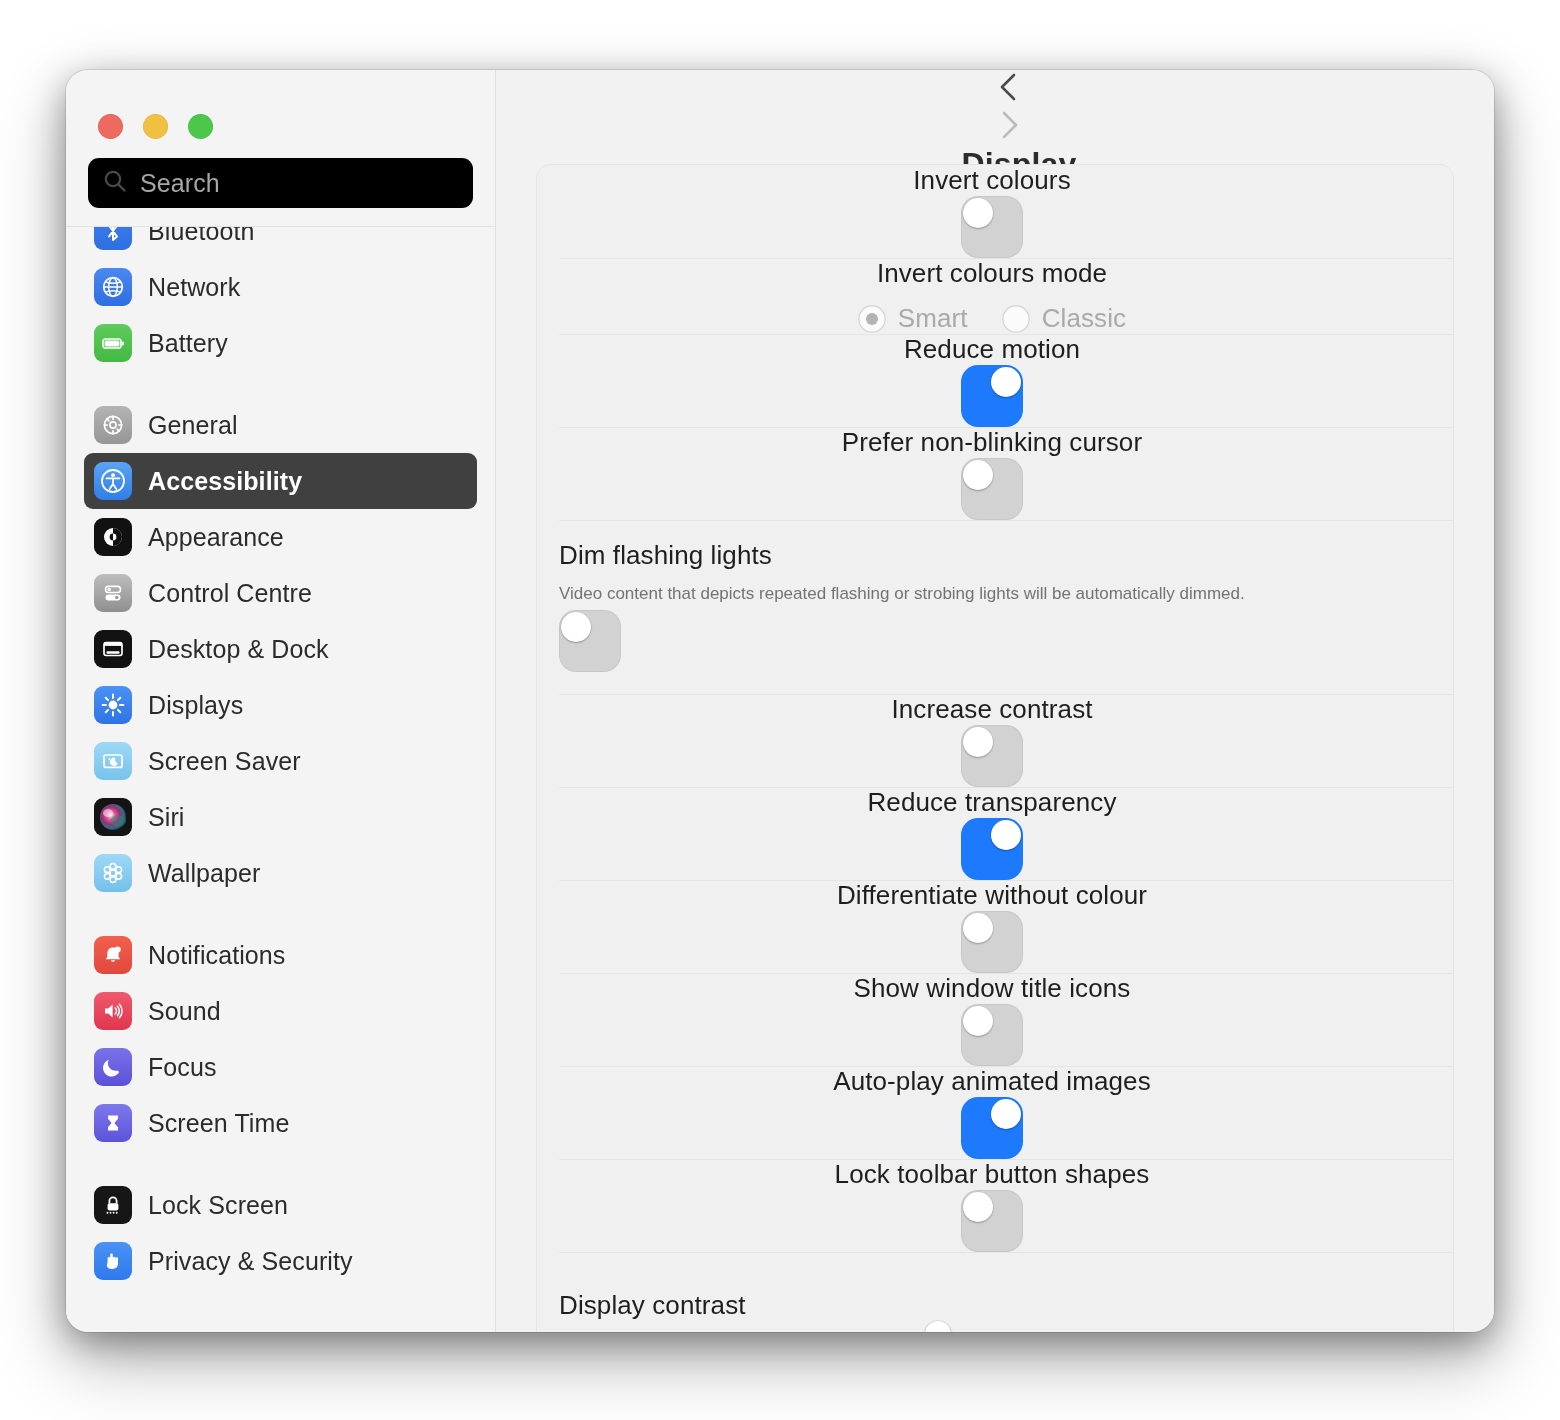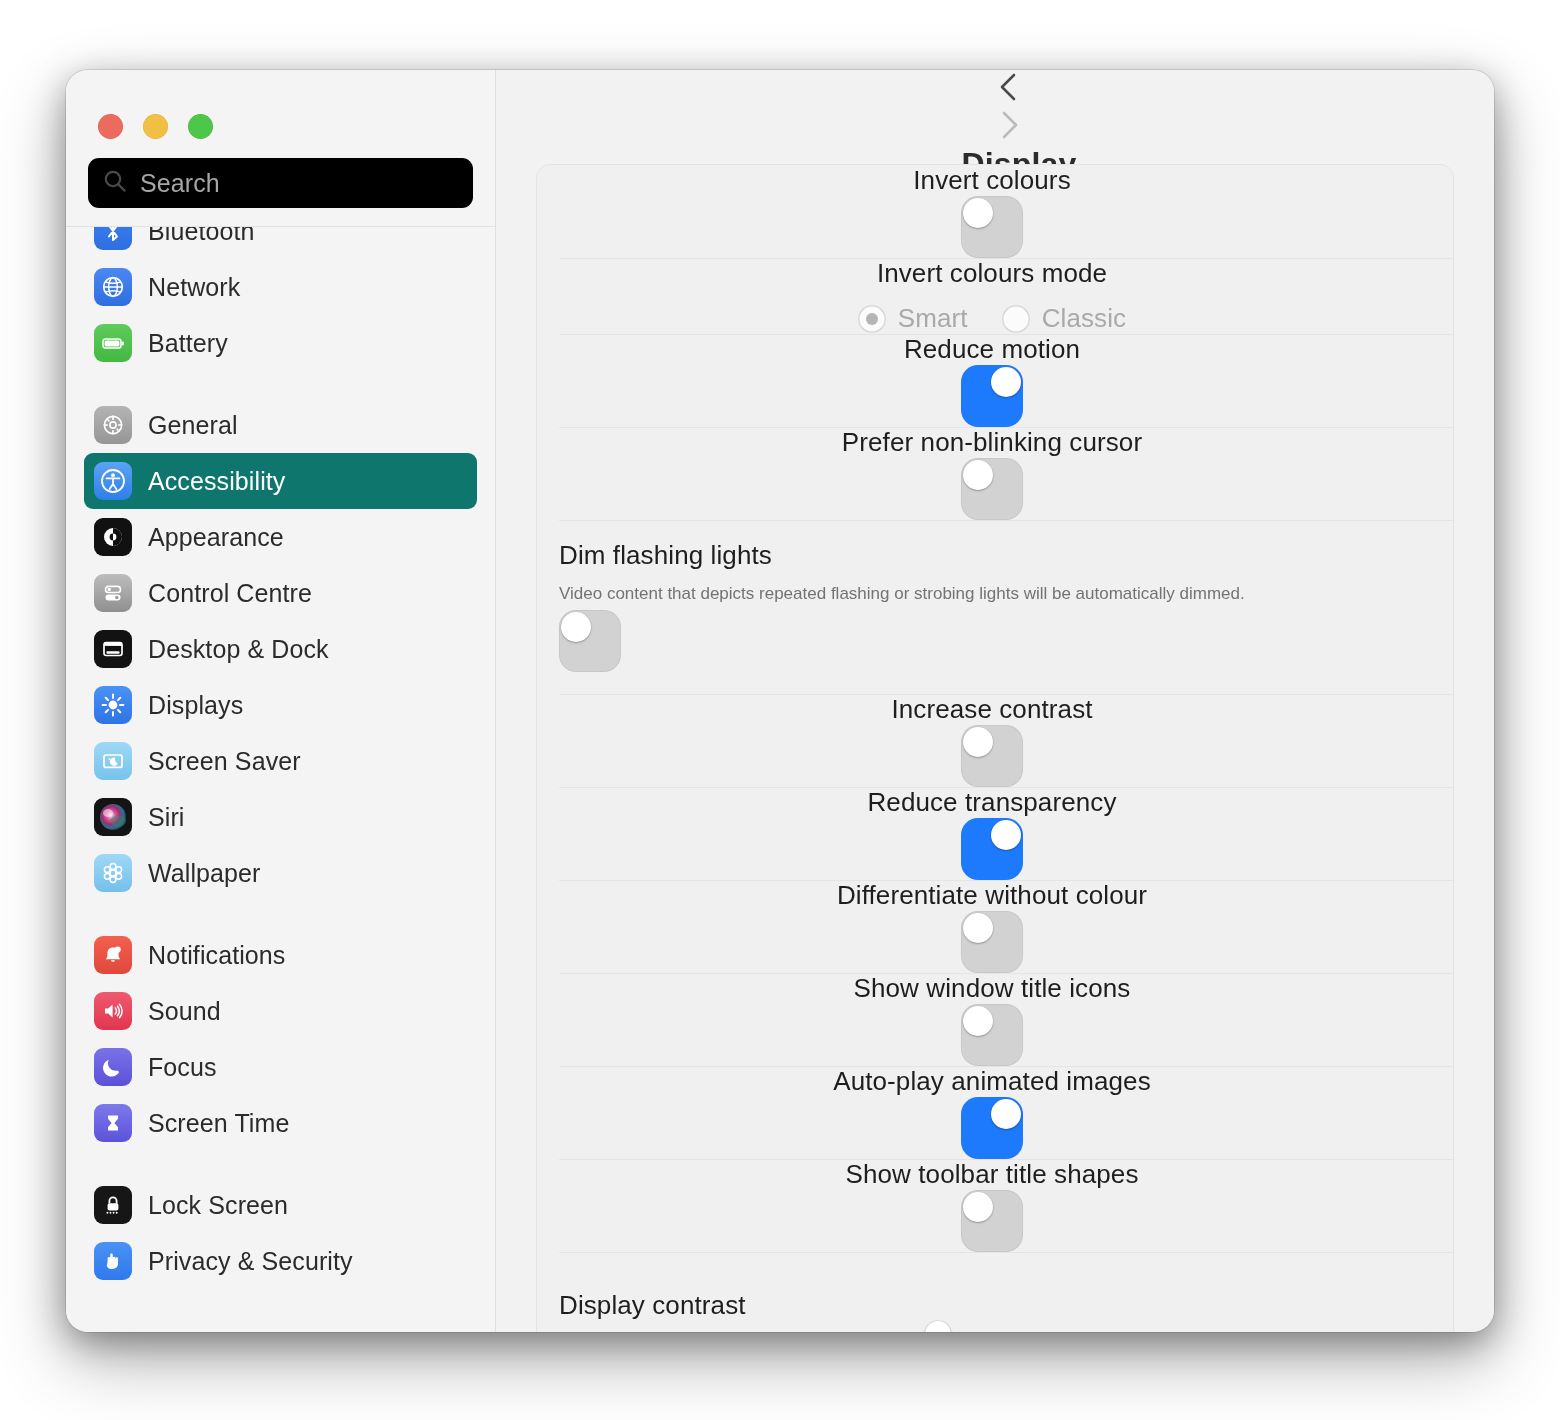--- a/index.html
+++ b/index.html
@@ -94,21 +94,21 @@
     height: 56px;
     padding: 0 10px;
     border-radius: 9px;
   }
   .sb-item .label {
     font-size: 25px;
     color: #2b2b2b;
     letter-spacing: .1px;
     white-space: nowrap;
   }
-  .sb-item.selected { background: #0f766e; }
+  .sb-item.selected { background: #404040; font-weight: bold; }
   .sb-item.selected .label { color: #ffffff; }
 
   .sb-gap { height: 26px; }
 
   .app-icon {
     width: 38px; height: 38px;
     border-radius: 9px;
     flex: 0 0 38px;
     display: flex;
     align-items: center;
@@ -664,21 +664,21 @@
           </div>
 
           <div class="row">
             <div class="rlabel">Auto-play animated images</div>
             <div class="toggle on">
                 <span class="knob"></span>
               </div>
           </div>
 
           <div class="row">
-            <div class="rlabel">Show toolbar title shapes</div>
+            <div class="rlabel">Lock toolbar button shapes</div>
             <div class="toggle">
                 <span class="knob"></span>
               </div>
           </div>
 
           <div class="row slider-row">
             <div class="rlabel" style="flex:0 0 auto;padding-top:16px">Display contrast</div>
             <div class="slider-wrap">
               <div class="track">
                 <span class="tick" style="left:16.6%"></span>

